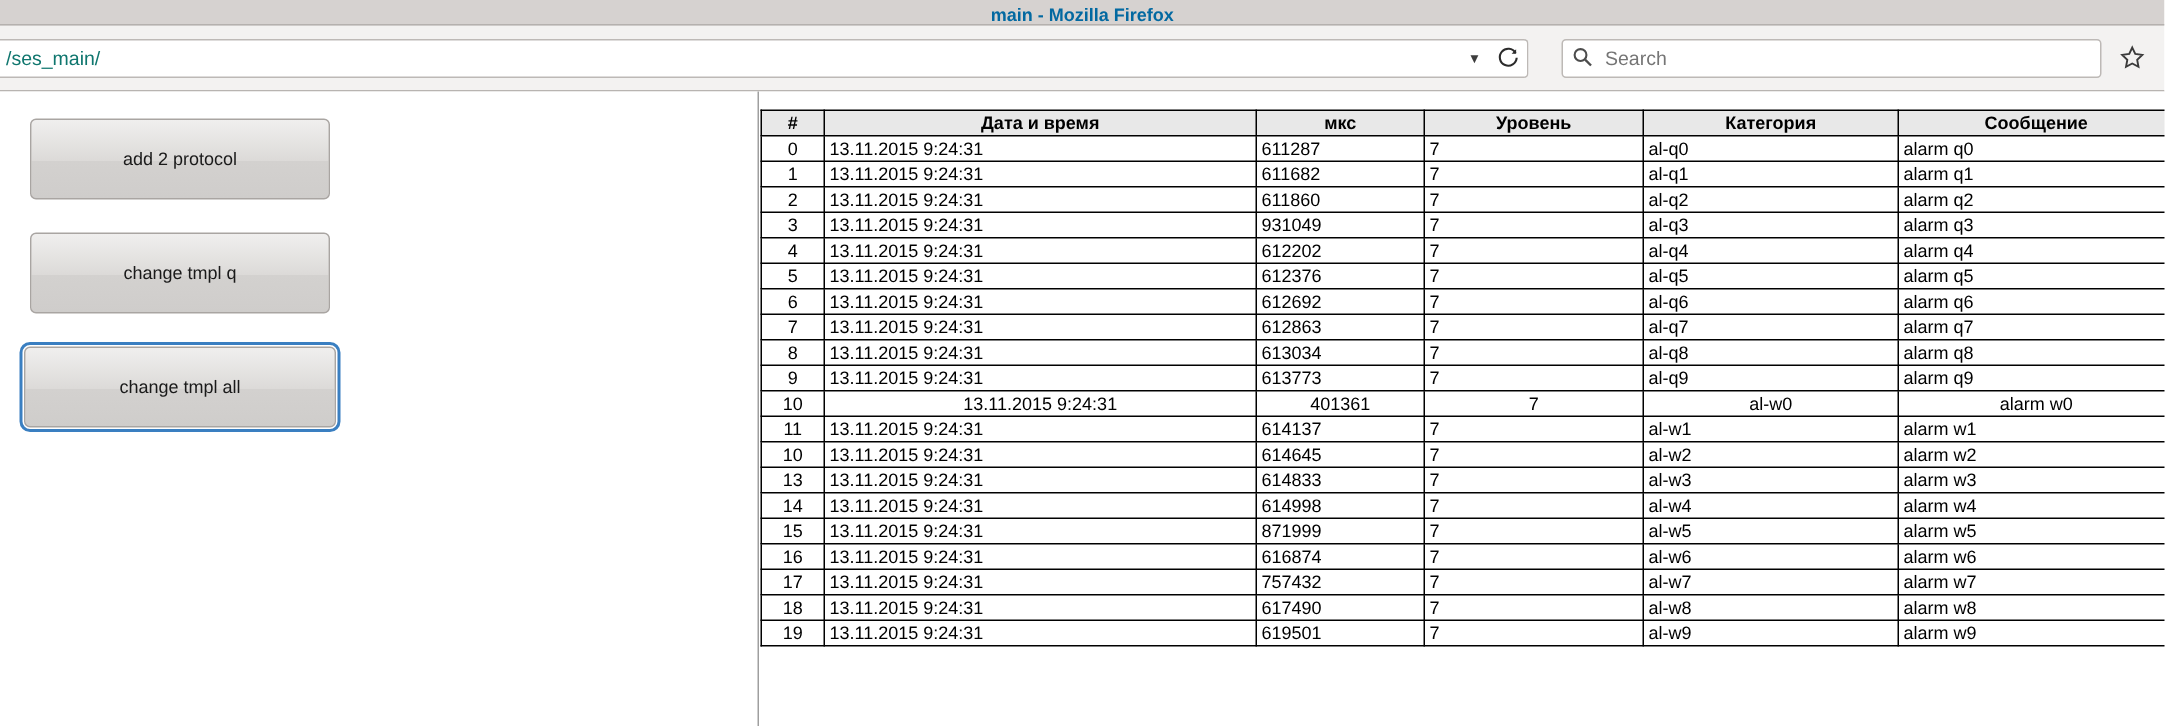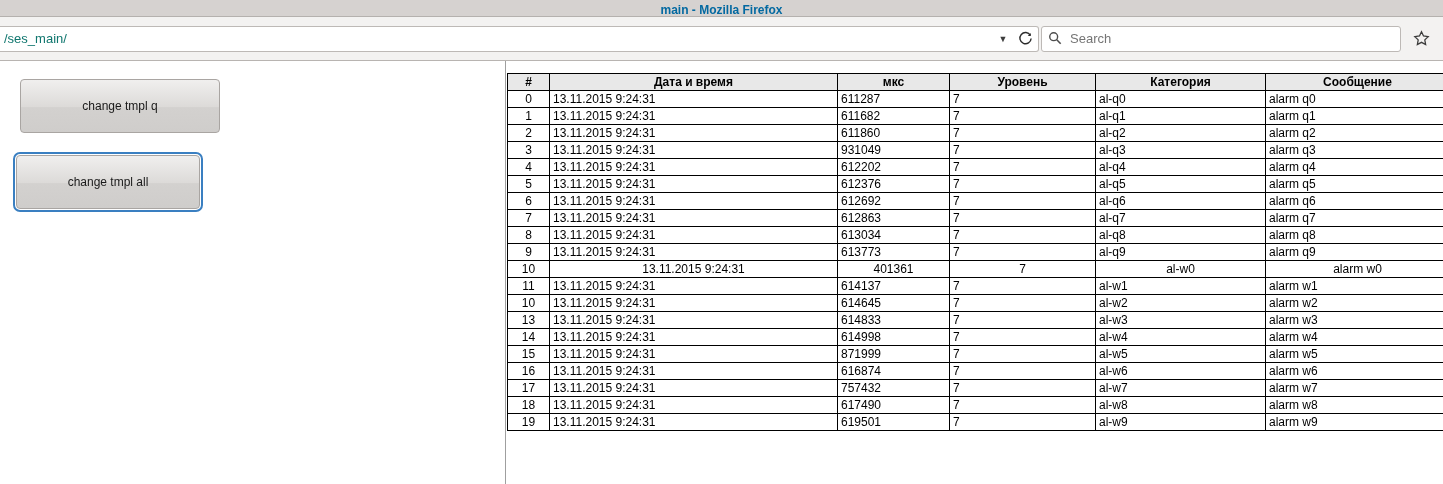--- a/index.html
+++ b/index.html
@@ -80,21 +80,21 @@
     align-items: center;
     justify-content: center;
     color: #2b2b2b;
     cursor: pointer;
   }
   .reload-btn svg { display: block; }
 
   .search-wrap {
     width: 360px;
     height: 26px;
-    margin-left: 2px;
+    margin-left: 22px;
     background: #ffffff;
     border: 1px solid #bdb9b6;
     border-radius: 3px;
     display: flex;
     align-items: center;
     box-sizing: border-box;
     padding: 0 6px;
   }
   .search-icon {
     width: 16px;
@@ -148,21 +148,21 @@
     font-family: "Liberation Sans", sans-serif;
     font-size: 12px;
     color: #1a1a1a;
     cursor: pointer;
     text-align: center;
   }
   .btn.focused {
     outline: 2px solid #3a7fc1;
     outline-offset: 1px;
     margin-left: 16px;
-    width: 184px;
+    width: 208px;
   }
   .btn-spacer-1 { margin-top: 0; }
 
   .right-pane {
     flex: 1 1 auto;
     padding: 12px 0 0 0;
     box-sizing: border-box;
   }
 
   
@@ -237,20 +237,21 @@
   <span class="star-btn">
     <svg width="17" height="17" viewBox="0 0 16 16" aria-hidden="true">
       <path d="M8 1.6l1.9 4 4.4.6-3.2 3.1.8 4.4L8 11.6l-3.9 2.1.8-4.4L1.7 6.2l4.4-.6z" fill="none" stroke="currentColor" stroke-width="1.2"></path>
     </svg>
   </span>
 </div>
 
 <div class="content">
 
   <div class="left-pane">
+    <button class="btn btn-spacer-1">add 2 protocol</button>
     <button class="btn">change tmpl q</button>
     <button class="btn focused">change tmpl all</button>
   </div>
 
   <div class="right-pane">
     <table class="log">
       <colgroup>
         <col class="c-num">
           <col class="c-dt">
           <col class="c-mks">

